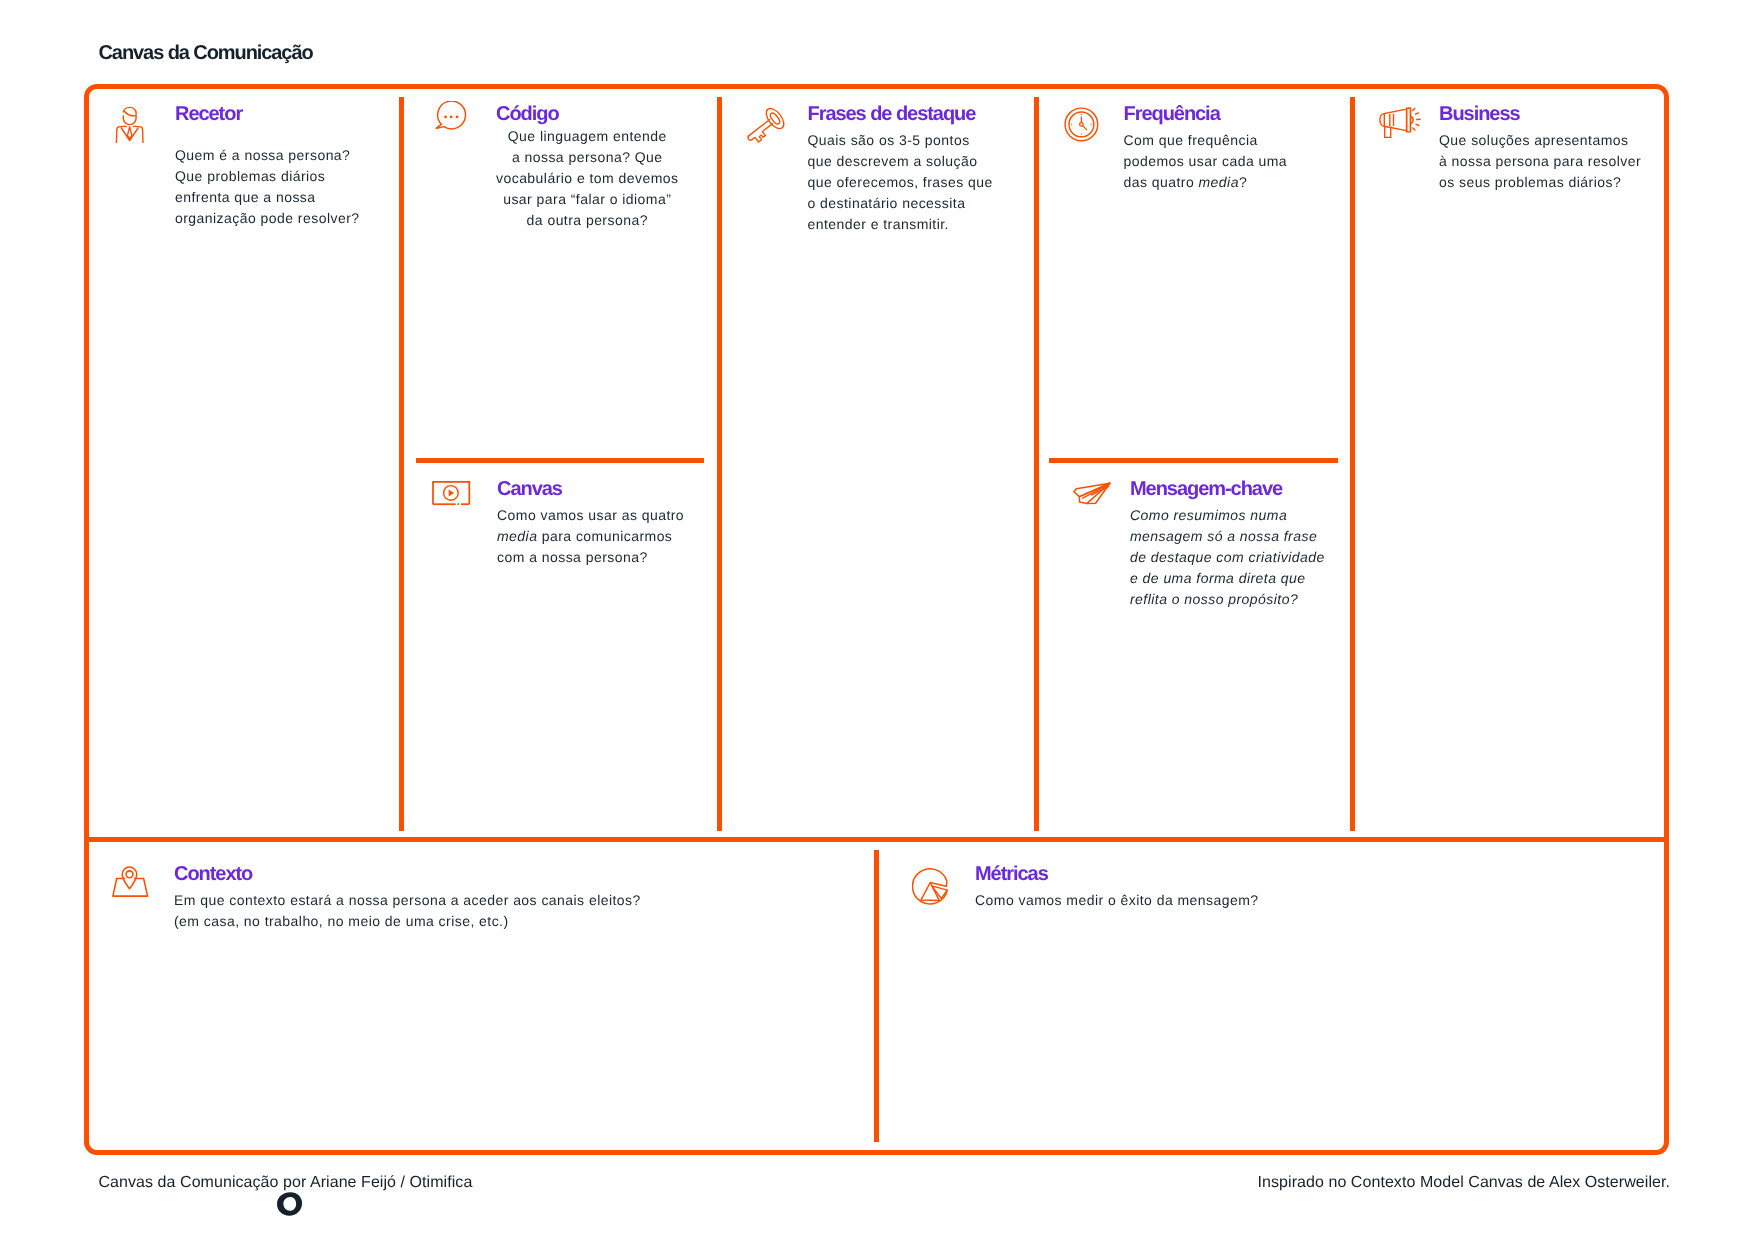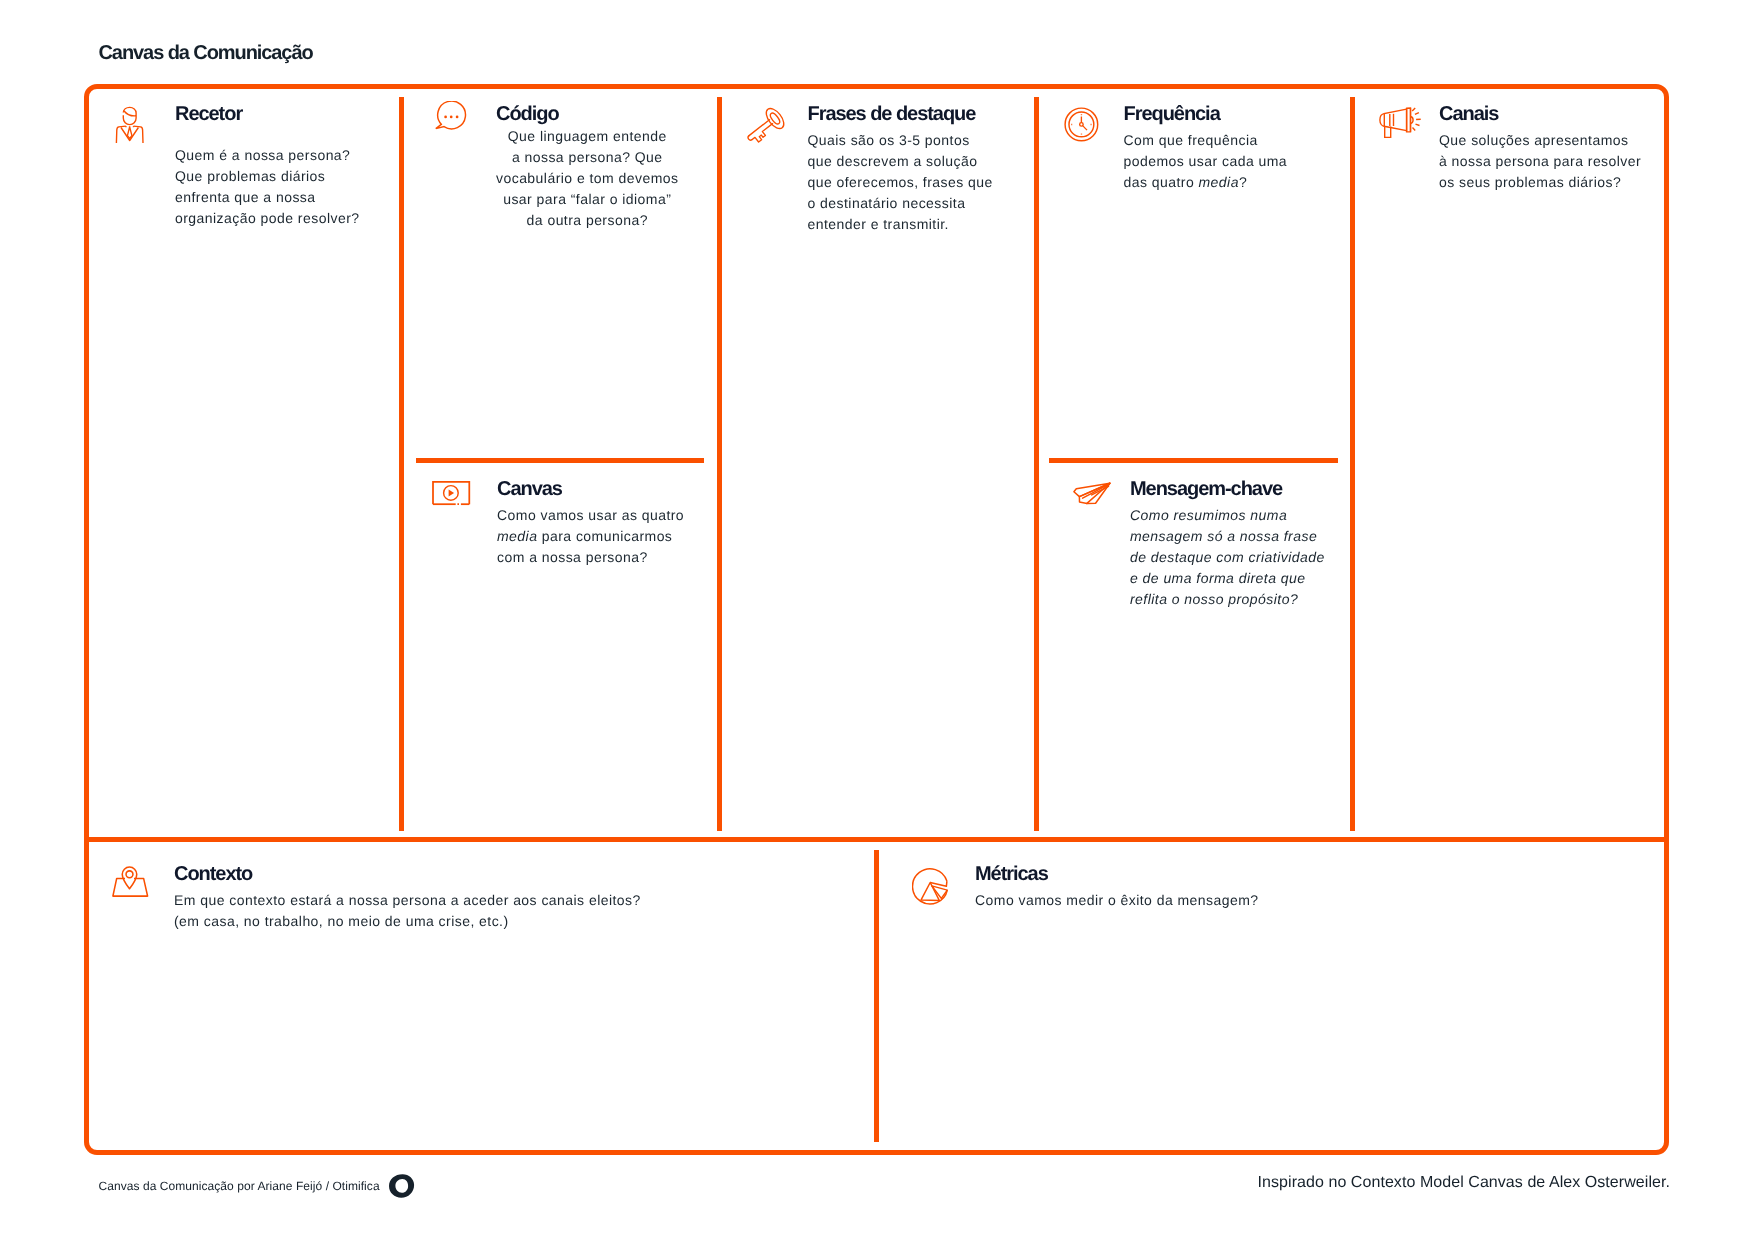--- a/index.html
+++ b/index.html
@@ -15,28 +15,28 @@
 
   .canvas-frame{position:absolute;left:84px;top:84px;width:1585px;height:1071px;
                 box-sizing:border-box;border:5px solid #fa5000;border-radius:13px;}
 
   .vdiv{position:absolute;width:5px;background:#fa5000;}
   .hdiv{position:absolute;height:5px;background:#fa5000;}
 
   .cell{position:absolute;}
   .cell .ico{position:absolute;left:0;top:0;}
   .cell .body{position:absolute;}
-  .cell h3{margin:0;font-size:20px;font-weight:bold;color:#0f172a;
+  .cell h3{margin:0;font-size:20px;font-weight:bold;color:#6d28d9;
            line-height:21px;white-space:nowrap;letter-spacing:-1.05px;}
   .cell p{margin:0;font-size:14px;color:#1b262f;line-height:21.1px;letter-spacing:0.45px;}
   .cell p em{font-style:italic;}
 
   .footer{position:absolute;left:0;top:1173.5px;width:1754px;height:30px;}
-  .footer-left{position:absolute;left:98.5px;top:0;font-size:12px;letter-spacing:0.06px;color:#16212b;
-               display:flex;align-items:center;white-space:nowrap;}
+  .footer-left{position:absolute;left:98.5px;top:0;font-size:16px;letter-spacing:0.06px;color:#16212b;
+               display:flex;align-items:center;white-space:nowrap;flex-direction:column;}
   .footer-right{position:absolute;right:84px;top:0;font-size:16px;letter-spacing:0.06px;color:#16212b;white-space:nowrap;}
   .logo{margin-left:9px;display:block;line-height:0;}
 </style>
 </head>
 <body>
 
 <div id="page">
 
   <div class="page-title">Canvas da Comunicação</div>
 
@@ -140,21 +140,21 @@
         <path d="M6.7 22.4 L6.7 33.4 L12.7 33.4 L12.7 22.5"></path>
         <path d="M32.5 12.5 C34.2 12.8 35.1 14.2 35.1 16.0 C35.1 17.9 34.1 19.2 32.5 19.5"></path>
         <path d="M34.2 7.0 L37.2 4.0"></path>
         <path d="M36.9 10.4 L40.9 8.7"></path>
         <path d="M38.1 15.5 L42.7 15.2"></path>
         <path d="M37.5 20.2 L41.5 21.5"></path>
         <path d="M34.5 23.6 L37.2 26.4"></path>
       </svg>
     </span>
     <div class="body" style="left:61px;top:0px;">
-      <h3>Canais</h3>
+      <h3>Business</h3>
       <p style="margin-top:4.5px;">Que soluções apresentamos<br>à nossa persona para resolver<br>os seus problemas diários?</p>
     </div>
   </div>
 
   <div class="cell" style="left:430px;top:479px;width:290px;">
     <span class="ico" style="left:1px;top:1px;">
       <svg width="41" height="28" viewBox="0 0 41 28" fill="none" stroke="#fa5000" stroke-width="1.75" stroke-linecap="butt" stroke-linejoin="miter">
         <path d="M2.0 24.2 L2.0 1.8 L38.3 1.8 L38.3 24.2"></path>
         <path d="M2.0 24.2 L24.7 24.2"></path>
         <path d="M26.4 24.2 L28.0 24.2"></path>

